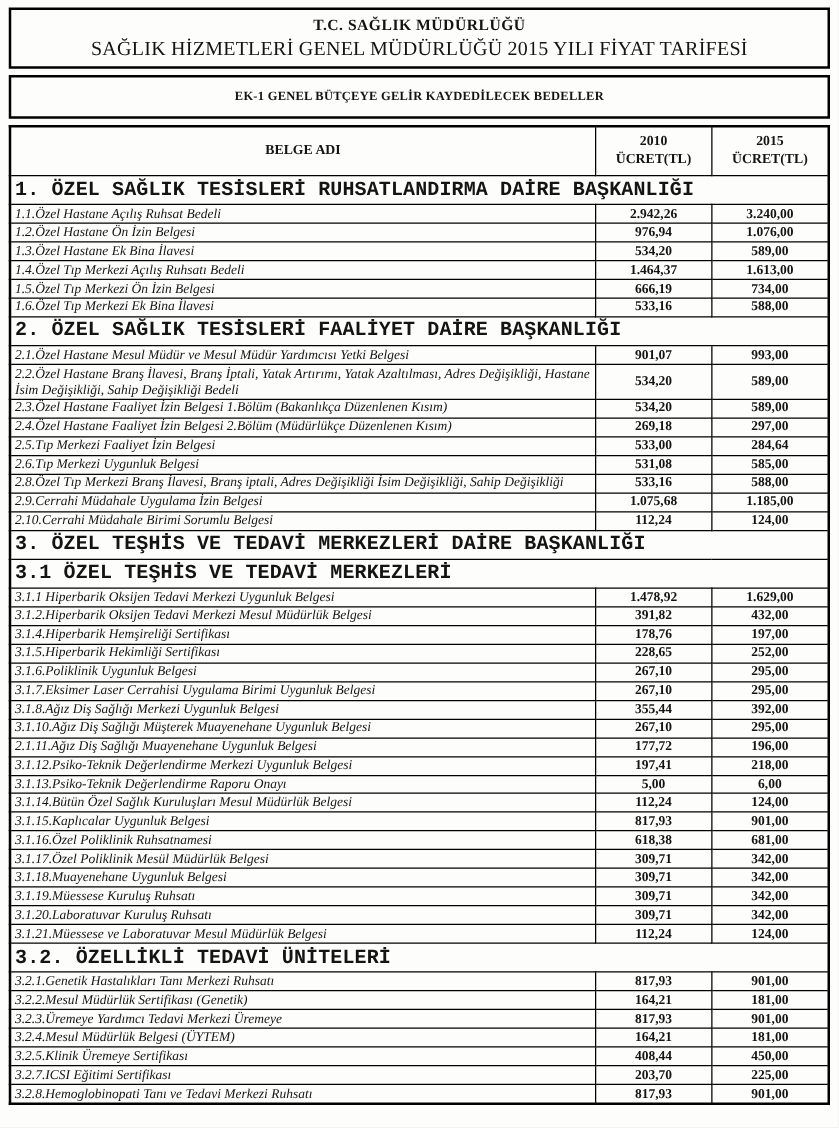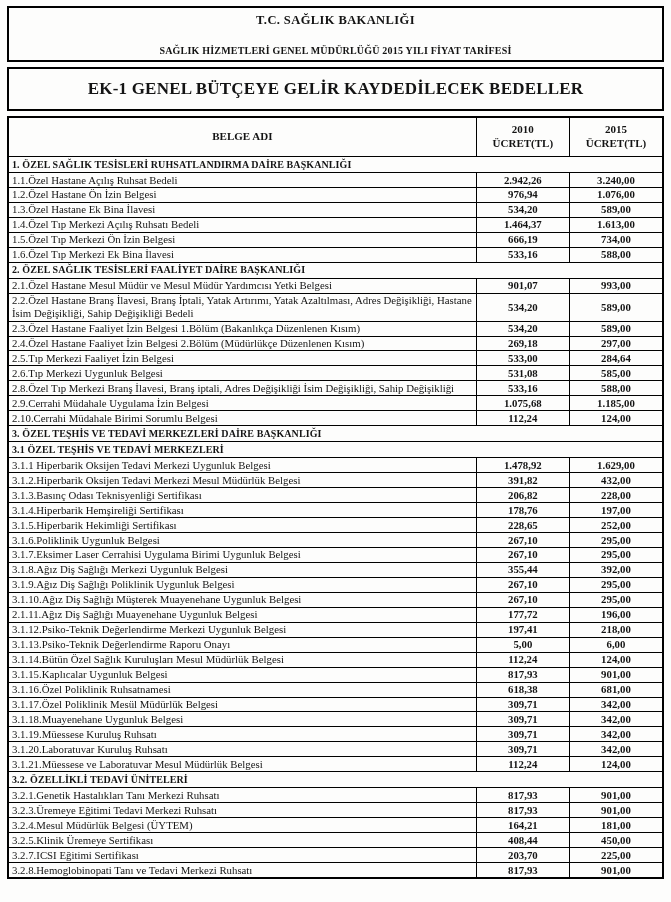--- a/index.html
+++ b/index.html
@@ -25,34 +25,34 @@
     border: 2px solid #000;
     text-align: center;
     padding: 5px 4px 4px 4px;
   }
   .title-line1 {
     font-weight: bold;
     font-size: 12.5px;
     letter-spacing: 0.4px;
   }
   .title-line2 {
-    font-weight: bold;
-    font-size: 10px;
+    font-weight: normal;
+    font-size: 16px;
     letter-spacing: 0.2px;
-    margin-top: 17px;
+    margin-top: 3px;
   }
   .annex-box {
     border: 2px solid #000;
     margin-top: 5px;
     text-align: center;
     padding: 10px 4px;
   }
   .annex-title {
     font-weight: bold;
-    font-size: 17px;
+    font-size: 10px;
     letter-spacing: 0.2px;
   }
   table.tariff {
     width: 100%;
     border-collapse: collapse;
     table-layout: fixed;
     margin-top: 5px;
     border: 2px solid #000;
   }
   table.tariff th, table.tariff td {
@@ -70,40 +70,42 @@
     padding: 2px;
   }
   tbody td {
     font-size: 10.8px;
     line-height: 1.2;
     padding: 0.5px 3px;
     vertical-align: middle;
   }
   td.section-cell {
     font-weight: bold;
-    font-size: 10px;
+    font-size: 16px;
     padding: 1.5px 3px;
     letter-spacing: 0.1px;
+    font-family: Liberation Mono, monospace;
   }
   td.name-cell {
     text-align: left;
+    font-style: italic;
   }
   td.price-cell {
     text-align: center;
     font-weight: bold;
     white-space: nowrap;
   }
 </style>
 </head>
 <body>
 
 <div class="page">
 
   <div class="title-box">
-    <div class="title-line1">T.C. SAĞLIK BAKANLIĞI</div>
+    <div class="title-line1">T.C. SAĞLIK MÜDÜRLÜĞÜ</div>
     <div class="title-line2">SAĞLIK HİZMETLERİ GENEL MÜDÜRLÜĞÜ 2015 YILI FİYAT TARİFESİ</div>
   </div>
 
   <div class="annex-box">
     <div class="annex-title">EK-1 GENEL BÜTÇEYE GELİR KAYDEDİLECEK BEDELLER</div>
   </div>
 
   <table class="tariff">
     <thead>
       <tr>
@@ -210,25 +212,20 @@
           <td class="name-cell">3.1.1 Hiperbarik Oksijen Tedavi Merkezi Uygunluk Belgesi</td>
           <td class="price-cell">1.478,92</td>
           <td class="price-cell">1.629,00</td>
         </tr>
         <tr>
           <td class="name-cell">3.1.2.Hiperbarik Oksijen Tedavi Merkezi Mesul Müdürlük Belgesi</td>
           <td class="price-cell">391,82</td>
           <td class="price-cell">432,00</td>
         </tr>
         <tr>
-          <td class="name-cell">3.1.3.Basınç Odası Teknisyenliği Sertifikası</td>
-          <td class="price-cell">206,82</td>
-          <td class="price-cell">228,00</td>
-        </tr>
-        <tr>
           <td class="name-cell">3.1.4.Hiperbarik Hemşireliği Sertifikası</td>
           <td class="price-cell">178,76</td>
           <td class="price-cell">197,00</td>
         </tr>
         <tr>
           <td class="name-cell">3.1.5.Hiperbarik Hekimliği Sertifikası</td>
           <td class="price-cell">228,65</td>
           <td class="price-cell">252,00</td>
         </tr>
         <tr>
@@ -240,25 +237,20 @@
           <td class="name-cell">3.1.7.Eksimer Laser Cerrahisi Uygulama Birimi Uygunluk Belgesi</td>
           <td class="price-cell">267,10</td>
           <td class="price-cell">295,00</td>
         </tr>
         <tr>
           <td class="name-cell">3.1.8.Ağız Diş Sağlığı Merkezi Uygunluk Belgesi</td>
           <td class="price-cell">355,44</td>
           <td class="price-cell">392,00</td>
         </tr>
         <tr>
-          <td class="name-cell">3.1.9.Ağız Diş Sağlığı Poliklinik Uygunluk Belgesi</td>
-          <td class="price-cell">267,10</td>
-          <td class="price-cell">295,00</td>
-        </tr>
-        <tr>
           <td class="name-cell">3.1.10.Ağız Diş Sağlığı Müşterek Muayenehane Uygunluk Belgesi</td>
           <td class="price-cell">267,10</td>
           <td class="price-cell">295,00</td>
         </tr>
         <tr>
           <td class="name-cell">2.1.11.Ağız Diş Sağlığı Muayenehane Uygunluk Belgesi</td>
           <td class="price-cell">177,72</td>
           <td class="price-cell">196,00</td>
         </tr>
         <tr>
@@ -313,21 +305,26 @@
         </tr>
         <tr>
           <td colspan="3" class="section-cell">3.2. ÖZELLİKLİ TEDAVİ ÜNİTELERİ</td>
         </tr>
         <tr>
           <td class="name-cell">3.2.1.Genetik Hastalıkları Tanı Merkezi Ruhsatı</td>
           <td class="price-cell">817,93</td>
           <td class="price-cell">901,00</td>
         </tr>
         <tr>
-          <td class="name-cell">3.2.3.Üremeye Eğitimi Tedavi Merkezi Ruhsatı</td>
+          <td class="name-cell">3.2.2.Mesul Müdürlük Sertifikası (Genetik)</td>
+          <td class="price-cell">164,21</td>
+          <td class="price-cell">181,00</td>
+        </tr>
+        <tr>
+          <td class="name-cell">3.2.3.Üremeye Yardımcı Tedavi Merkezi Üremeye</td>
           <td class="price-cell">817,93</td>
           <td class="price-cell">901,00</td>
         </tr>
         <tr>
           <td class="name-cell">3.2.4.Mesul Müdürlük Belgesi (ÜYTEM)</td>
           <td class="price-cell">164,21</td>
           <td class="price-cell">181,00</td>
         </tr>
         <tr>
           <td class="name-cell">3.2.5.Klinik Üremeye Sertifikası</td>

